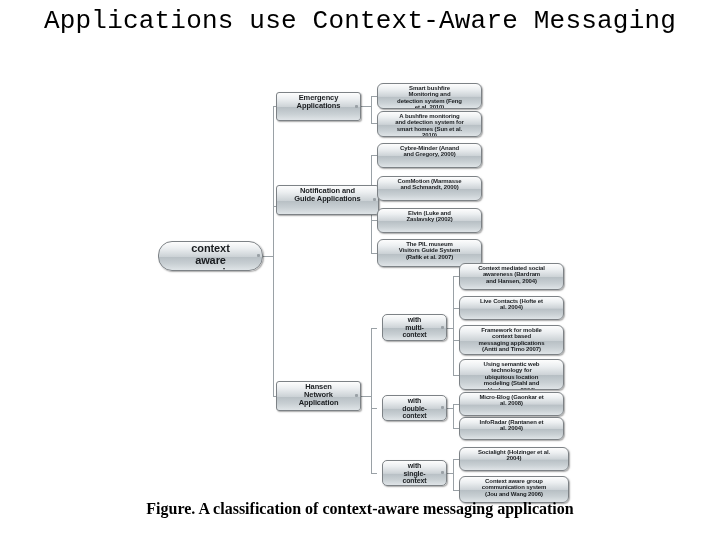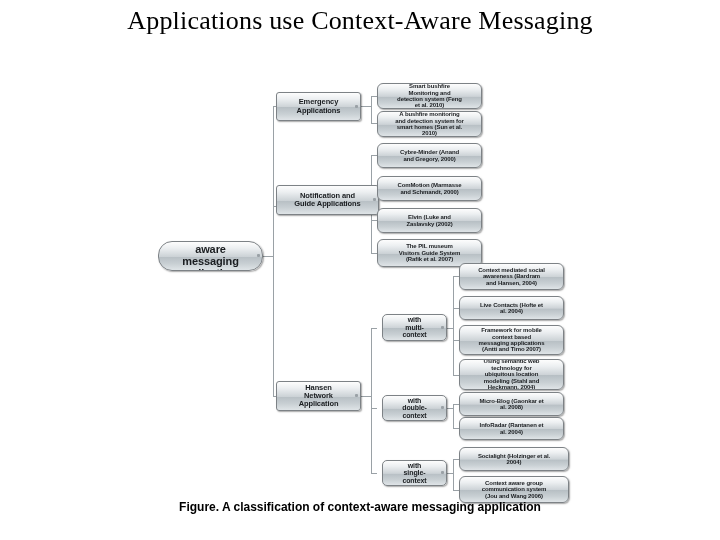--- a/index.html
+++ b/index.html
@@ -23,32 +23,32 @@
     top: 6px;
     width: 720px;
     text-align: center;
     font-family: "Liberation Serif", serif;
     font-size: 26px;
     line-height: 30px;
     color: #000;
     letter-spacing: 0.2px;
   }
   .slide-title .line1 { display: block; }
-  .slide-title .line2 { display: block; }
+  .slide-title .line2 { display: block; font-family: Liberation Mono, monospace; }
 
   
   .figure-caption {
     position: absolute;
     left: 0;
     top: 500px;
     width: 720px;
     text-align: center;
-    font-family: Liberation Sans, sans-serif;
+    font-family: Liberation Serif, serif;
     font-weight: bold;
-    font-size: 12px;
+    font-size: 16px;
     color: #000;
   }
 
   
   #diagram {
     position: absolute;
     left: 0;
     top: 78px;
     width: 720px;
     height: 420px;
@@ -69,21 +69,21 @@
     border: 1px solid #7d8286;
     background: linear-gradient(to bottom,
                 #fdfdfd 0%,
                 #eceff1 22%,
                 #ccd2d6 52%,
                 #b7bfc4 53%,
                 #c9d0d4 78%,
                 #dfe4e7 100%);
     box-shadow: 1px 1px 1.5px rgba(0,0,0,0.35);
     display: flex;
-    align-items: center;
+    align-items: flex-start;
     justify-content: center;
     text-align: center;
     color: #1a1d20;
     font-family: "Liberation Sans", sans-serif;
     font-weight: bold;
     overflow: hidden;
     padding: 1px 17px;
   }
   .node .txt {
     display: block;

